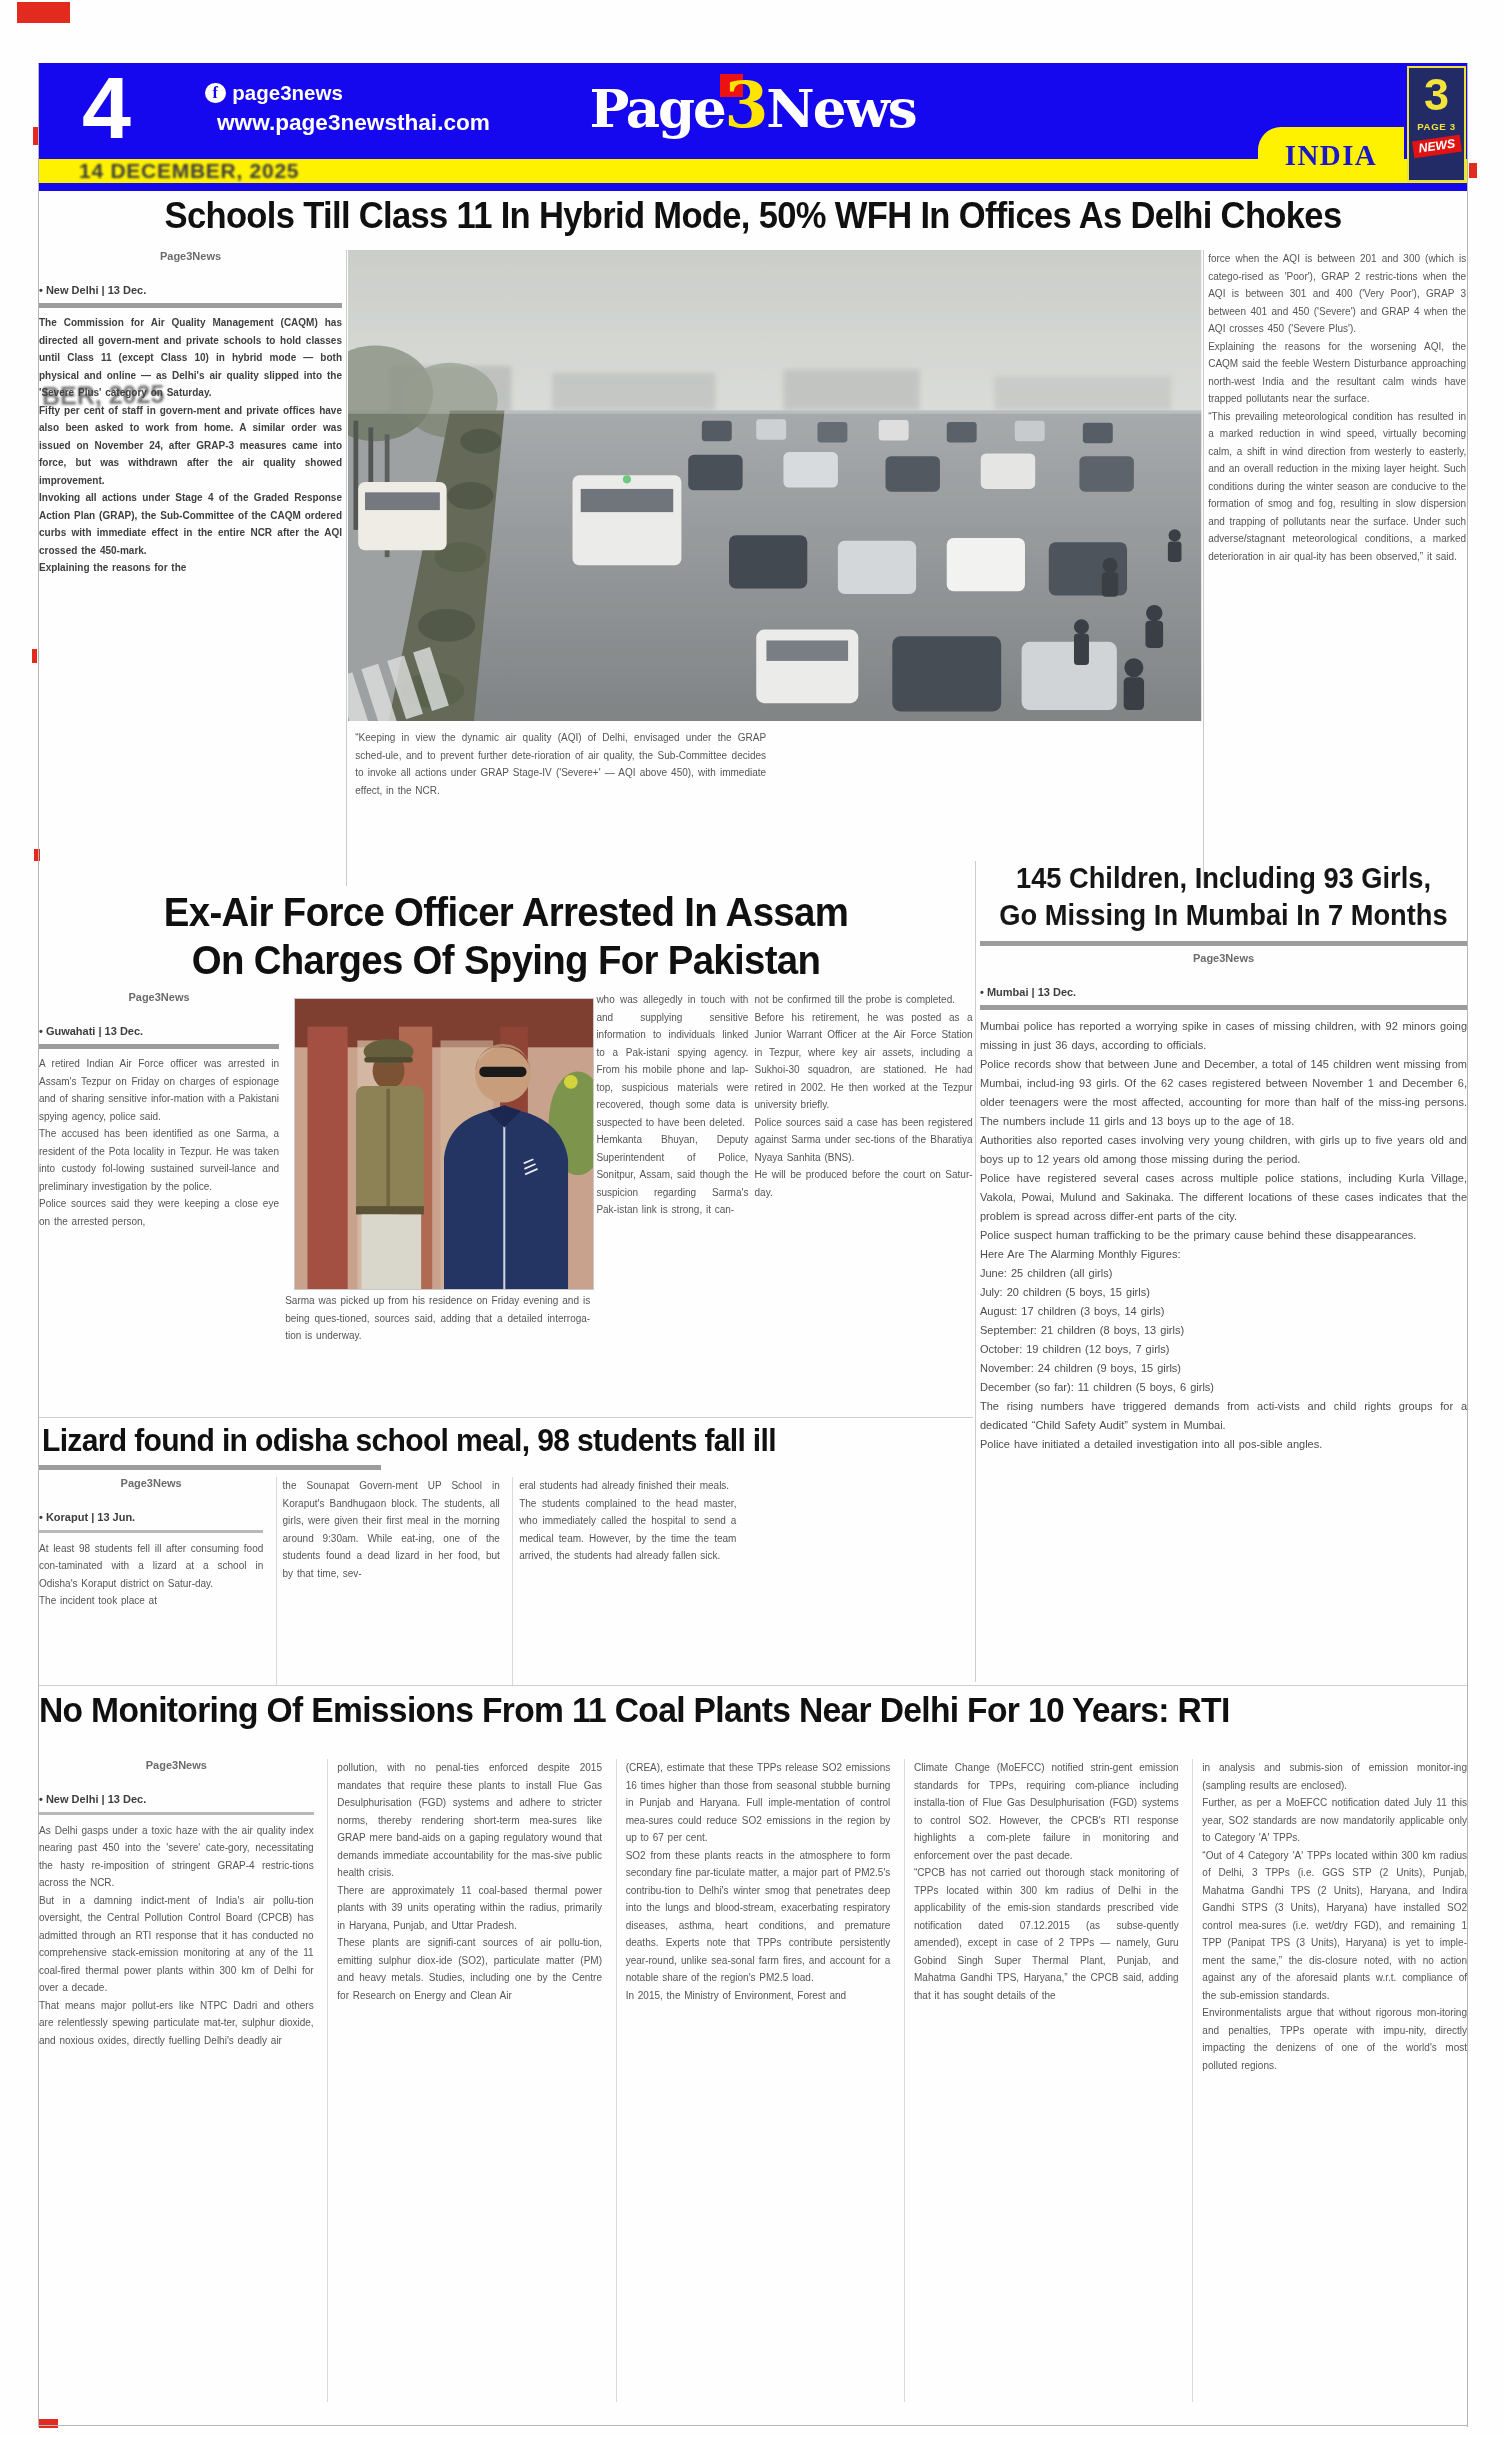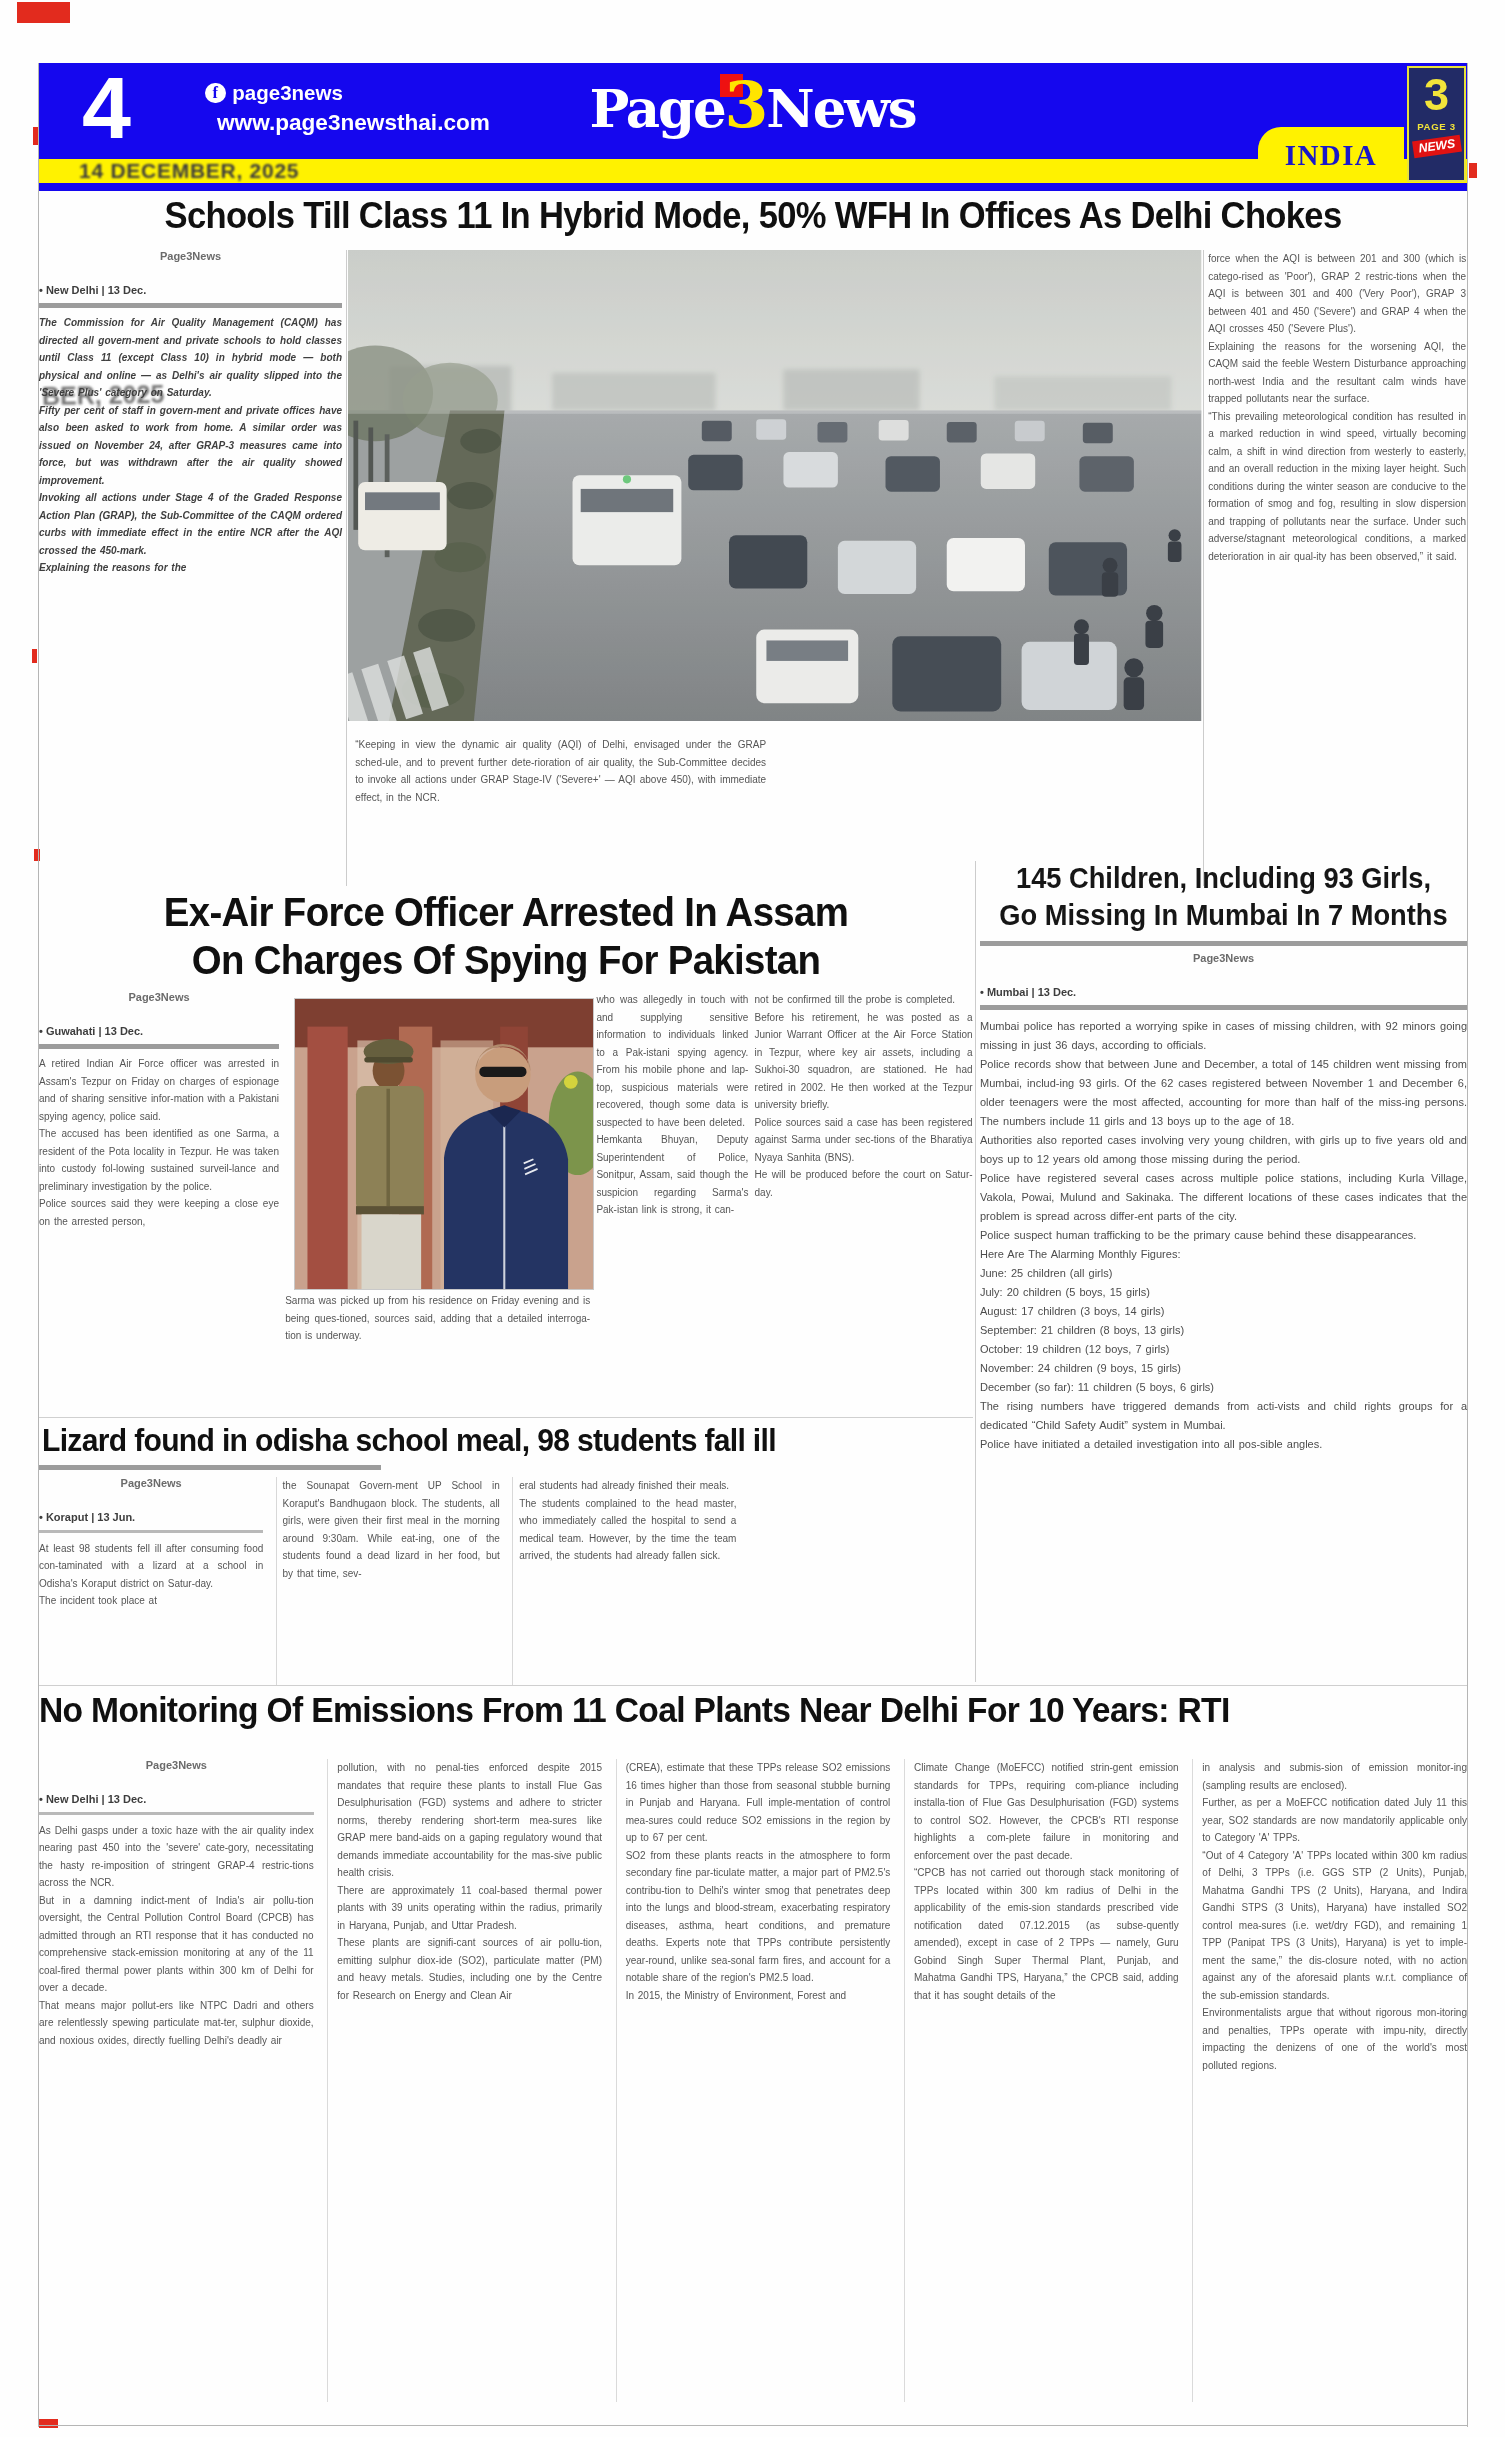--- a/index.html
+++ b/index.html
@@ -40,30 +40,30 @@
             transform:scaleX(0.96);transform-origin:center;white-space:nowrap;}
   .h1{left:39px;top:194px;width:1428px;text-align:center;font-size:36px;line-height:44px;}
   .h2{left:39px;top:888px;width:934px;text-align:center;font-size:40px;line-height:48px;}
   .h4{left:42px;top:1422px;width:934px;text-align:left;font-size:31px;line-height:38px;transform:scaleX(0.97);transform-origin:left;}
   .h5{left:39px;top:1689px;width:1428px;text-align:left;font-size:35px;line-height:42px;transform-origin:left;}
   .a3head{font-weight:900;color:#161616;font-size:29px;line-height:37px;text-align:center;
           transform:scaleX(0.94);filter:blur(0.3px);white-space:nowrap;}
   
   .bodytxt{font-size:10px;line-height:17.5px;color:#555555;text-align:justify;
            white-space:pre-line;filter:blur(0.4px);word-spacing:1px;}
-  .bodytxt.dark{color:#3f3f3f;font-weight:bold;filter:blur(0.6px);font-style:italic;}
+  .bodytxt.dark{color:#3f3f3f;font-weight:bold;filter:blur(0.6px);}
   .byline{text-align:center;font-weight:bold;color:#6b6b6b;font-size:11px;filter:blur(0.5px);}
   .dateline{font-weight:bold;color:#3d3d3d;font-size:11px;margin-top:22px;filter:blur(0.3px);}
   .grule{height:4.8px;background:#9c9c9c;margin:6.8px 0;}
   .grule.lite{background:#b9b9b9;height:3.4px;}
   
   .a1{left:39px;top:250px;width:1428px;height:636px;display:grid;
       grid-template-columns:303px 858px 258px;column-gap:4.1px;}
   .a1 .mid{border-left:0.7px solid #cccccc;border-right:0.7px solid #cccccc;padding:0 1.4px;}
-  .underphoto{display:grid;grid-template-columns:1fr 1fr;column-gap:18px;margin-top:15px;padding:0 6.8px;}
+  .underphoto{display:grid;grid-template-columns:1fr 1fr;column-gap:18px;margin-top:8px;padding:0 6.8px;}
   .a2{left:39px;top:991px;width:934px;height:419px;display:grid;
       grid-template-columns:240px 305px 152px 218px;column-gap:6.2px;}
   .a3{left:980px;top:860px;width:487px;height:827px;}
   .a3 .bodytxt{font-size:11px;line-height:19px;color:#4c4c4c;}
   .a4{left:39px;top:1477px;width:934px;height:209px;display:grid;
       grid-template-columns:repeat(4,1fr);column-gap:12.3px;}
   .a4 .col + .col{border-left:0.7px solid #d8d8d8;padding-left:6px;}
   .a5{left:39px;top:1759px;width:1428px;height:643px;display:grid;
       grid-template-columns:repeat(5,1fr);column-gap:13.7px;}
   .a5 .col + .col{border-left:0.7px solid #dadada;padding-left:9px;}

